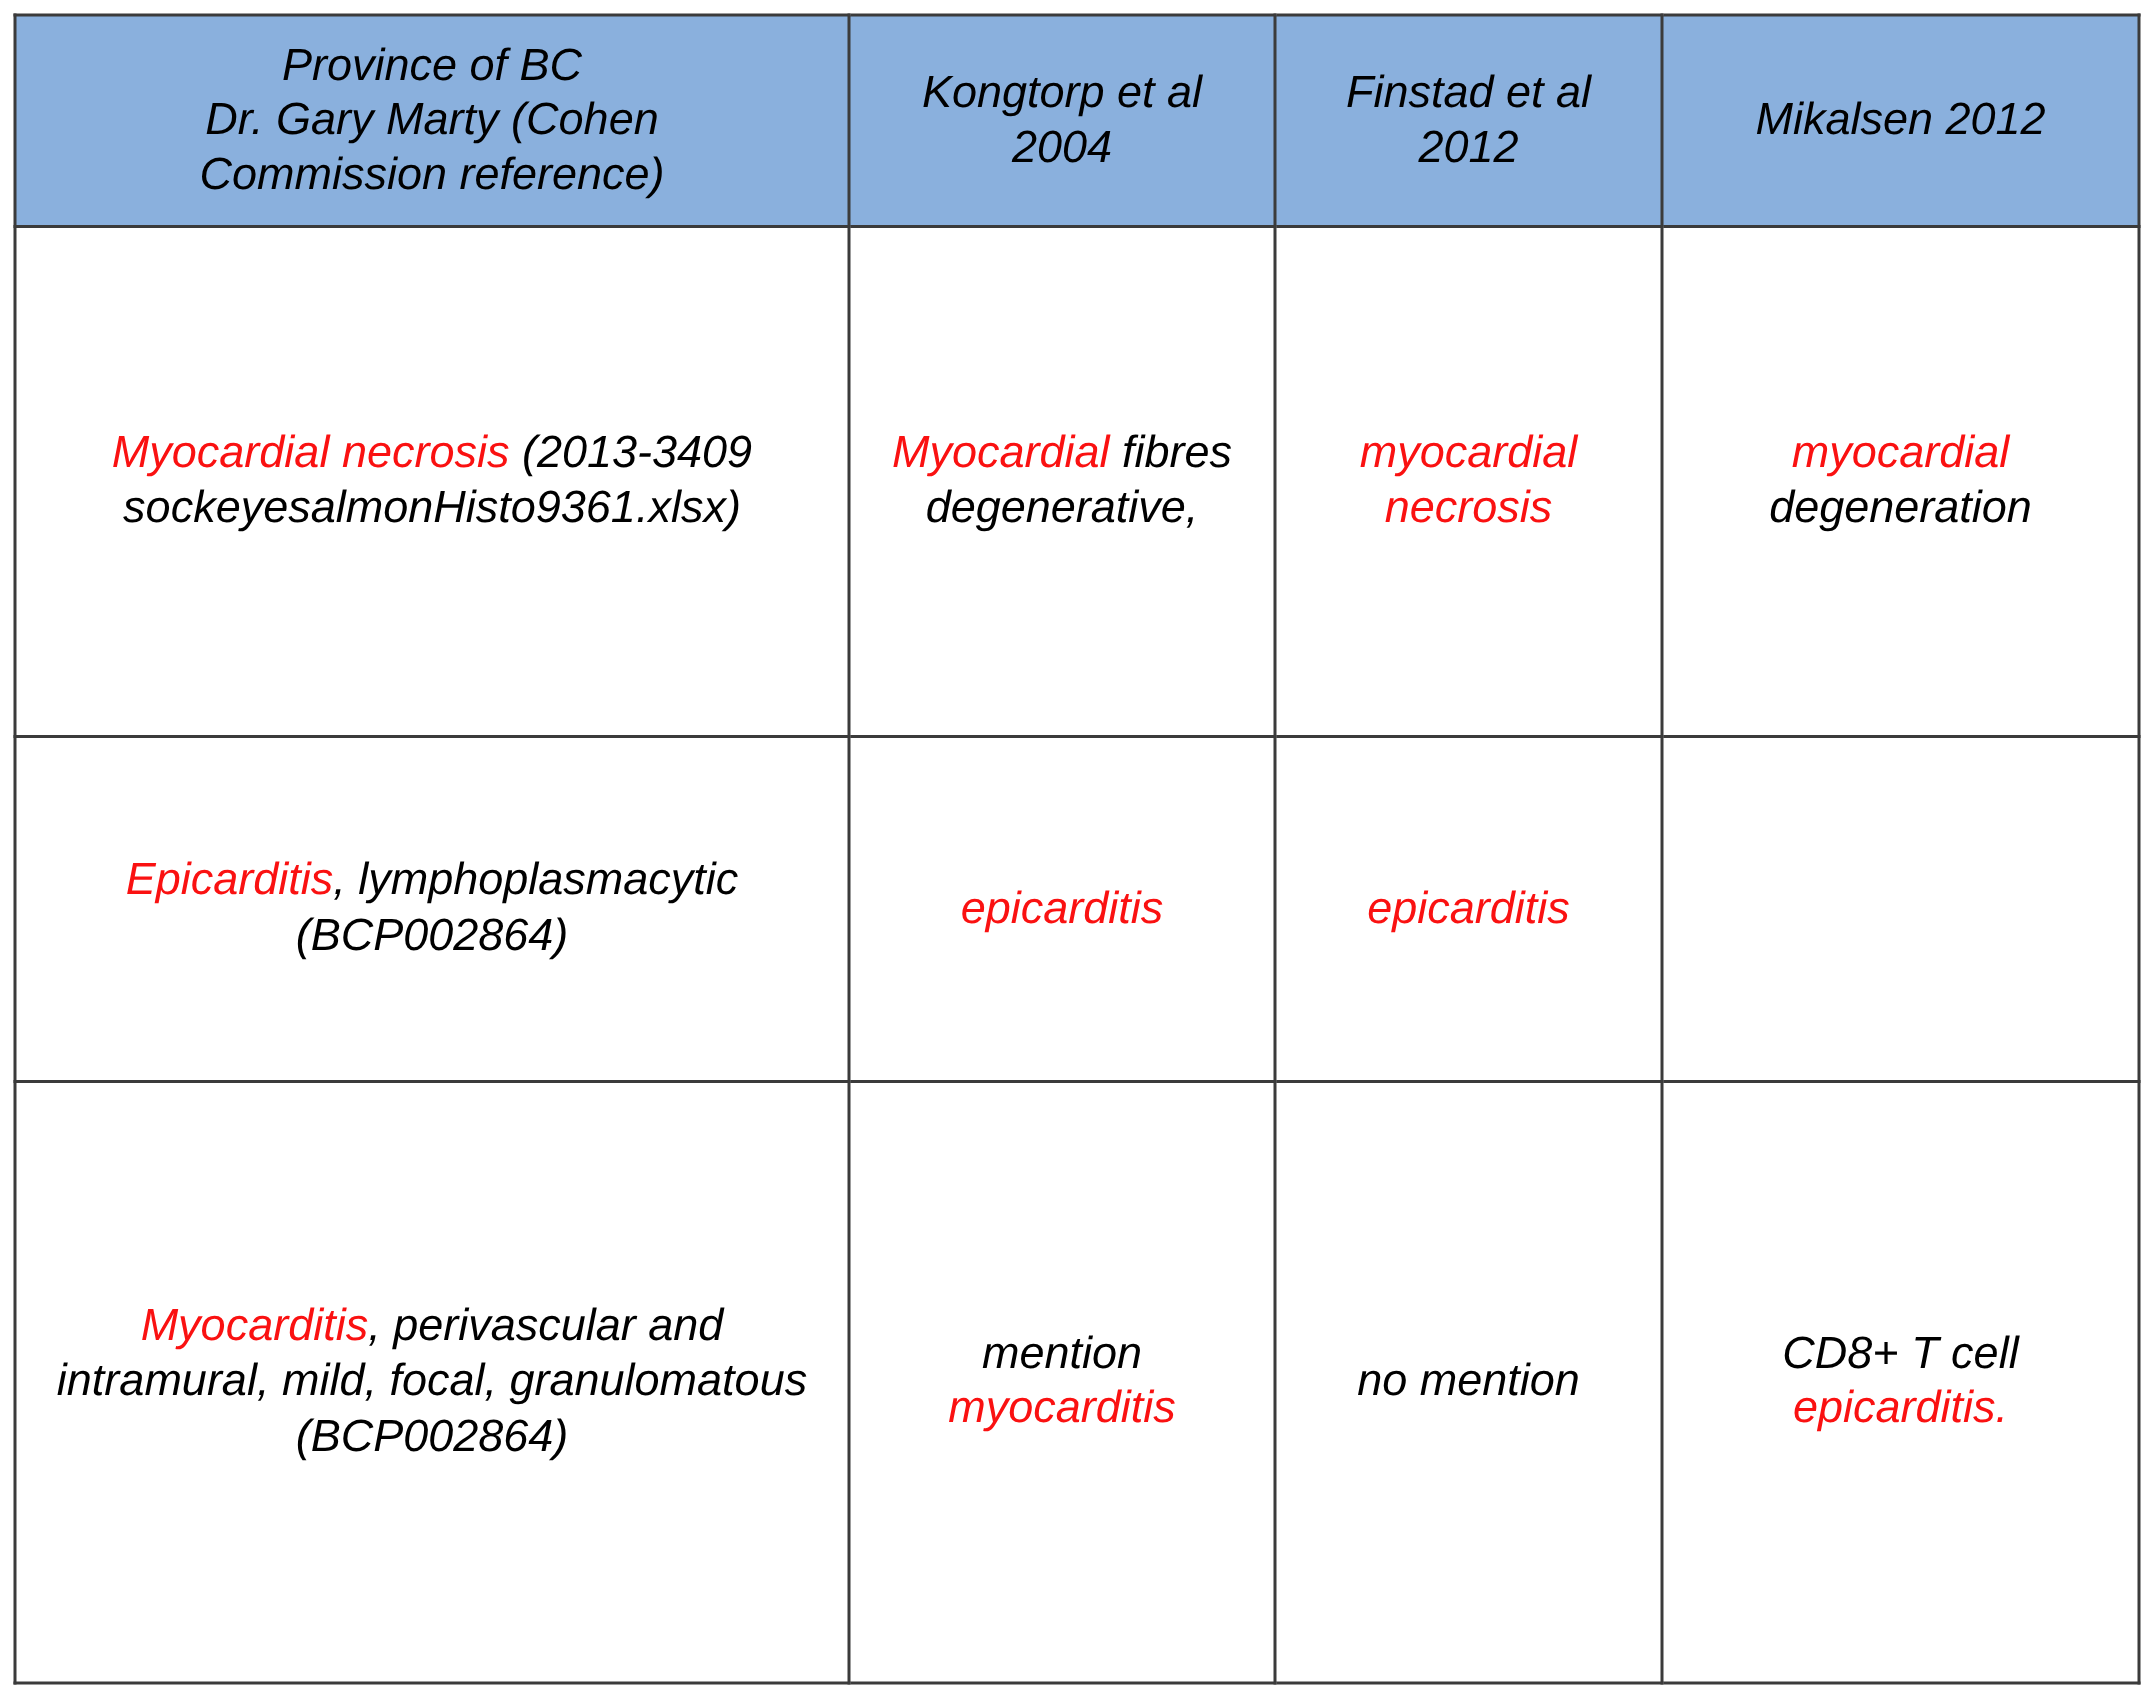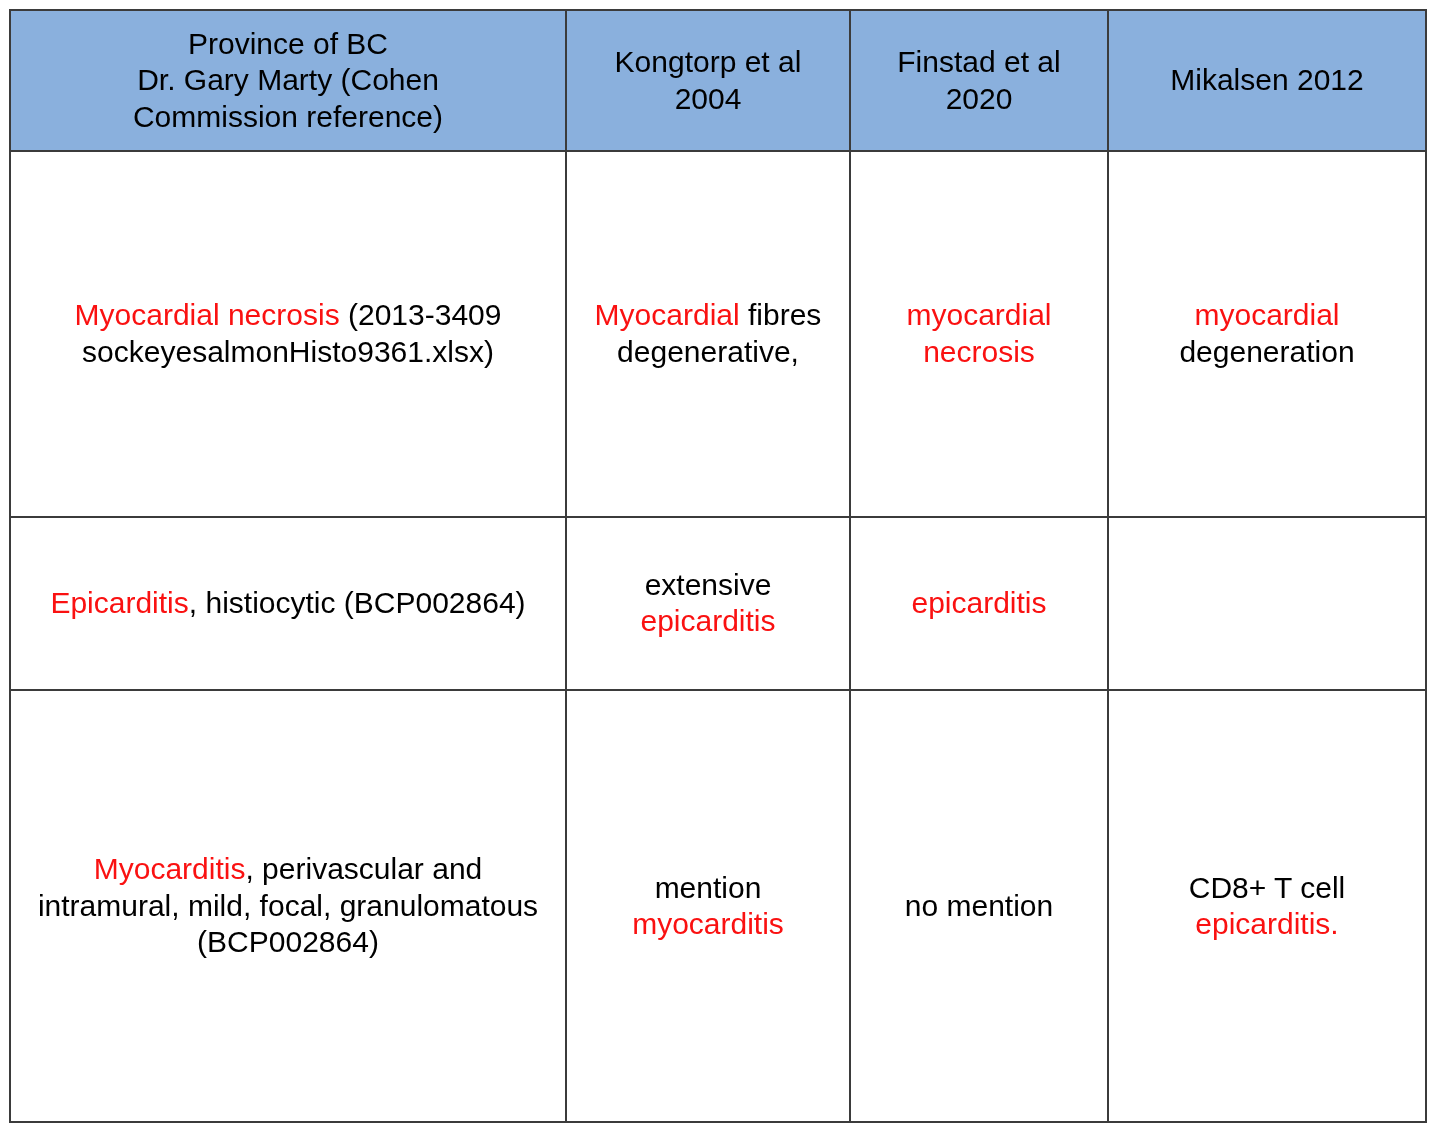--- a/index.html
+++ b/index.html
@@ -13,20 +13,21 @@
     font-family: "Liberation Sans", sans-serif;
     overflow: hidden;
   }
   .table-wrap {
     position: absolute;
     left: 9px;
     top: 9px;
     width: 1188px;
     height: 1114px;
     box-sizing: border-box;
+    font-style: italic;
   }
   table.comparison {
     border-collapse: collapse;
     table-layout: fixed;
     width: 1416px;
     height: 1114px;
   }
   table.comparison col.c1 { width: 556px; }
   table.comparison col.c2 { width: 284px; }
   table.comparison col.c3 { width: 258px; }
@@ -86,37 +87,37 @@
             <span class="hdr-line">Province of BC</span>
             <span class="hdr-line">Dr. Gary Marty (Cohen</span>
             <span class="hdr-line">Commission reference)</span>
           </th>
         <th>
             <span class="hdr-line">Kongtorp et al</span>
             <span class="hdr-line">2004</span>
           </th>
         <th>
             <span class="hdr-line">Finstad et al</span>
-            <span class="hdr-line">2020</span>
+            <span class="hdr-line">2012</span>
           </th>
         <th>
             <span class="hdr-line">Mikalsen 2012</span>
           </th>
       </tr>
     </thead>
     <tbody>
       <tr class="r1">
         <td><span class="red">Myocardial necrosis</span><span class="blk"> (2013-3409 sockeyesalmonHisto9361.xlsx)</span></td>
         <td><span class="red">Myocardial</span><span class="blk"> fibres degenerative,</span></td>
         <td><span class="red">myocardial necrosis</span></td>
         <td><span class="red">myocardial</span><span class="blk"> degeneration</span></td>
       </tr>
-      <tr class="r4">
-        <td><span class="red">Epicarditis</span><span class="blk">, histiocytic (BCP002864)</span></td>
-        <td><span class="blk">extensive </span><span class="red">epicarditis</span></td>
+      <tr class="r5">
+        <td><span class="red">Epicarditis</span><span class="blk">, lymphoplasmacytic (BCP002864)</span></td>
+        <td><span class="red">epicarditis</span></td>
         <td><span class="red">epicarditis</span></td>
         <td class="empty-cell"></td>
       </tr>
       <tr class="r6">
         <td><span class="red">Myocarditis</span><span class="blk">, perivascular and intramural, mild, focal, granulomatous (BCP002864)</span></td>
         <td><span class="blk">mention </span><span class="red">myocarditis</span></td>
         <td><span class="blk">no mention</span></td>
         <td><span class="blk">CD8+ T cell </span><span class="red">epicarditis.</span></td>
       </tr>
     </tbody>

